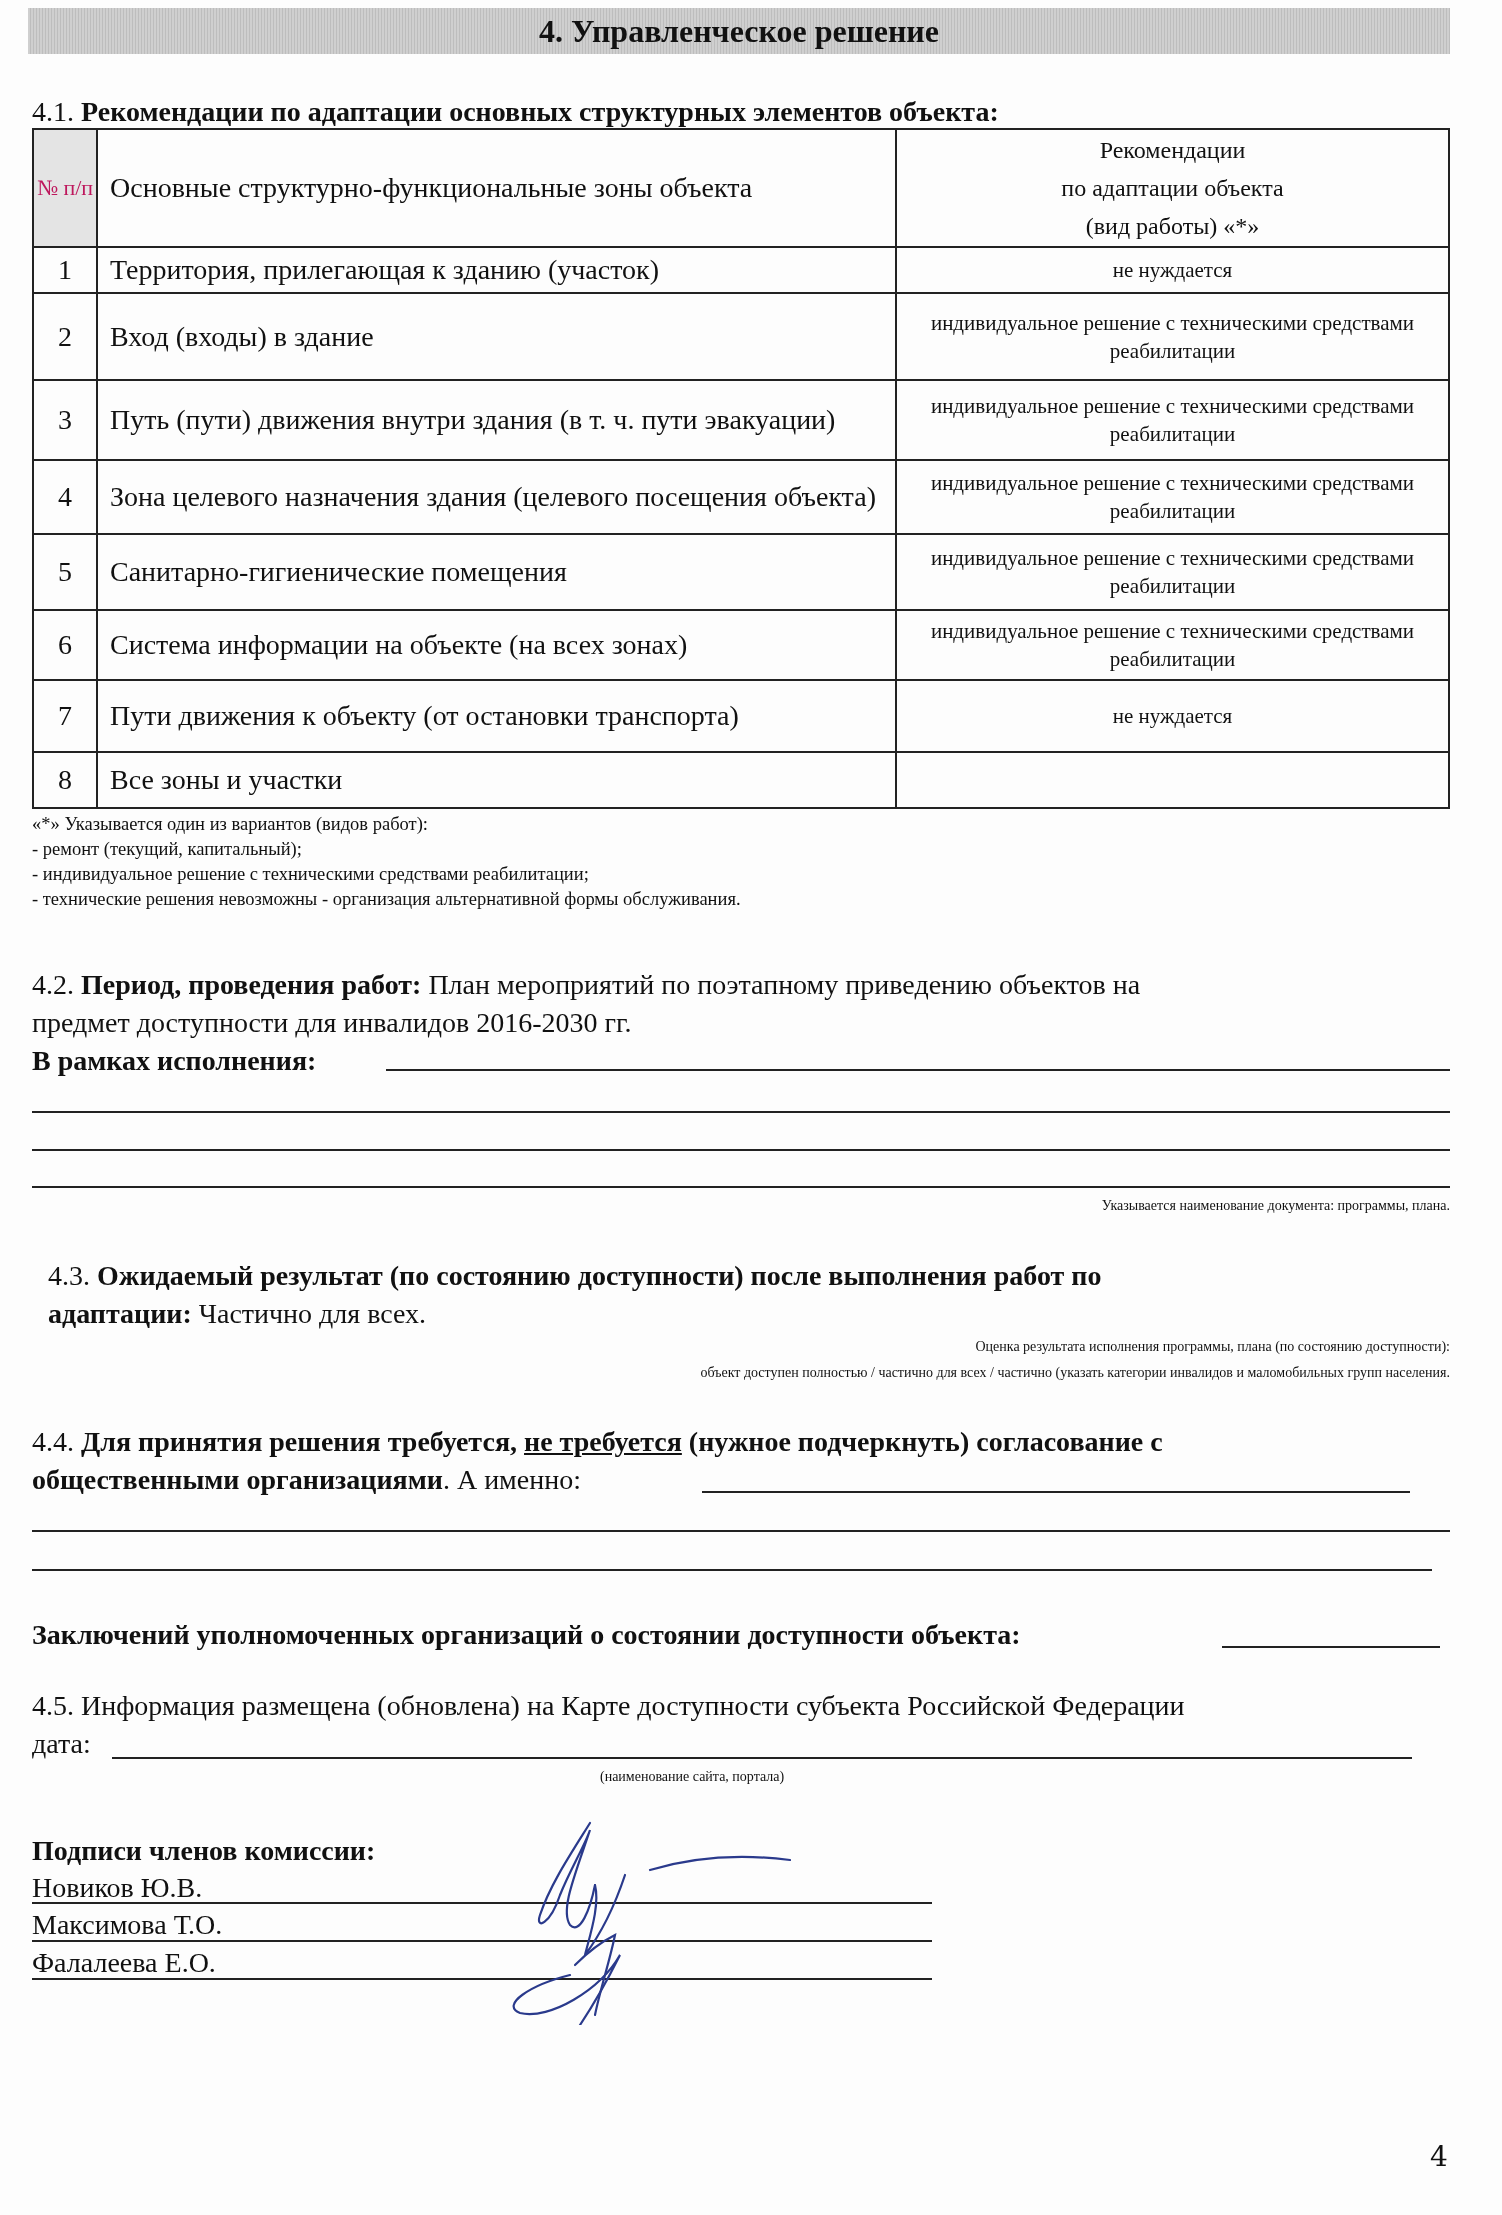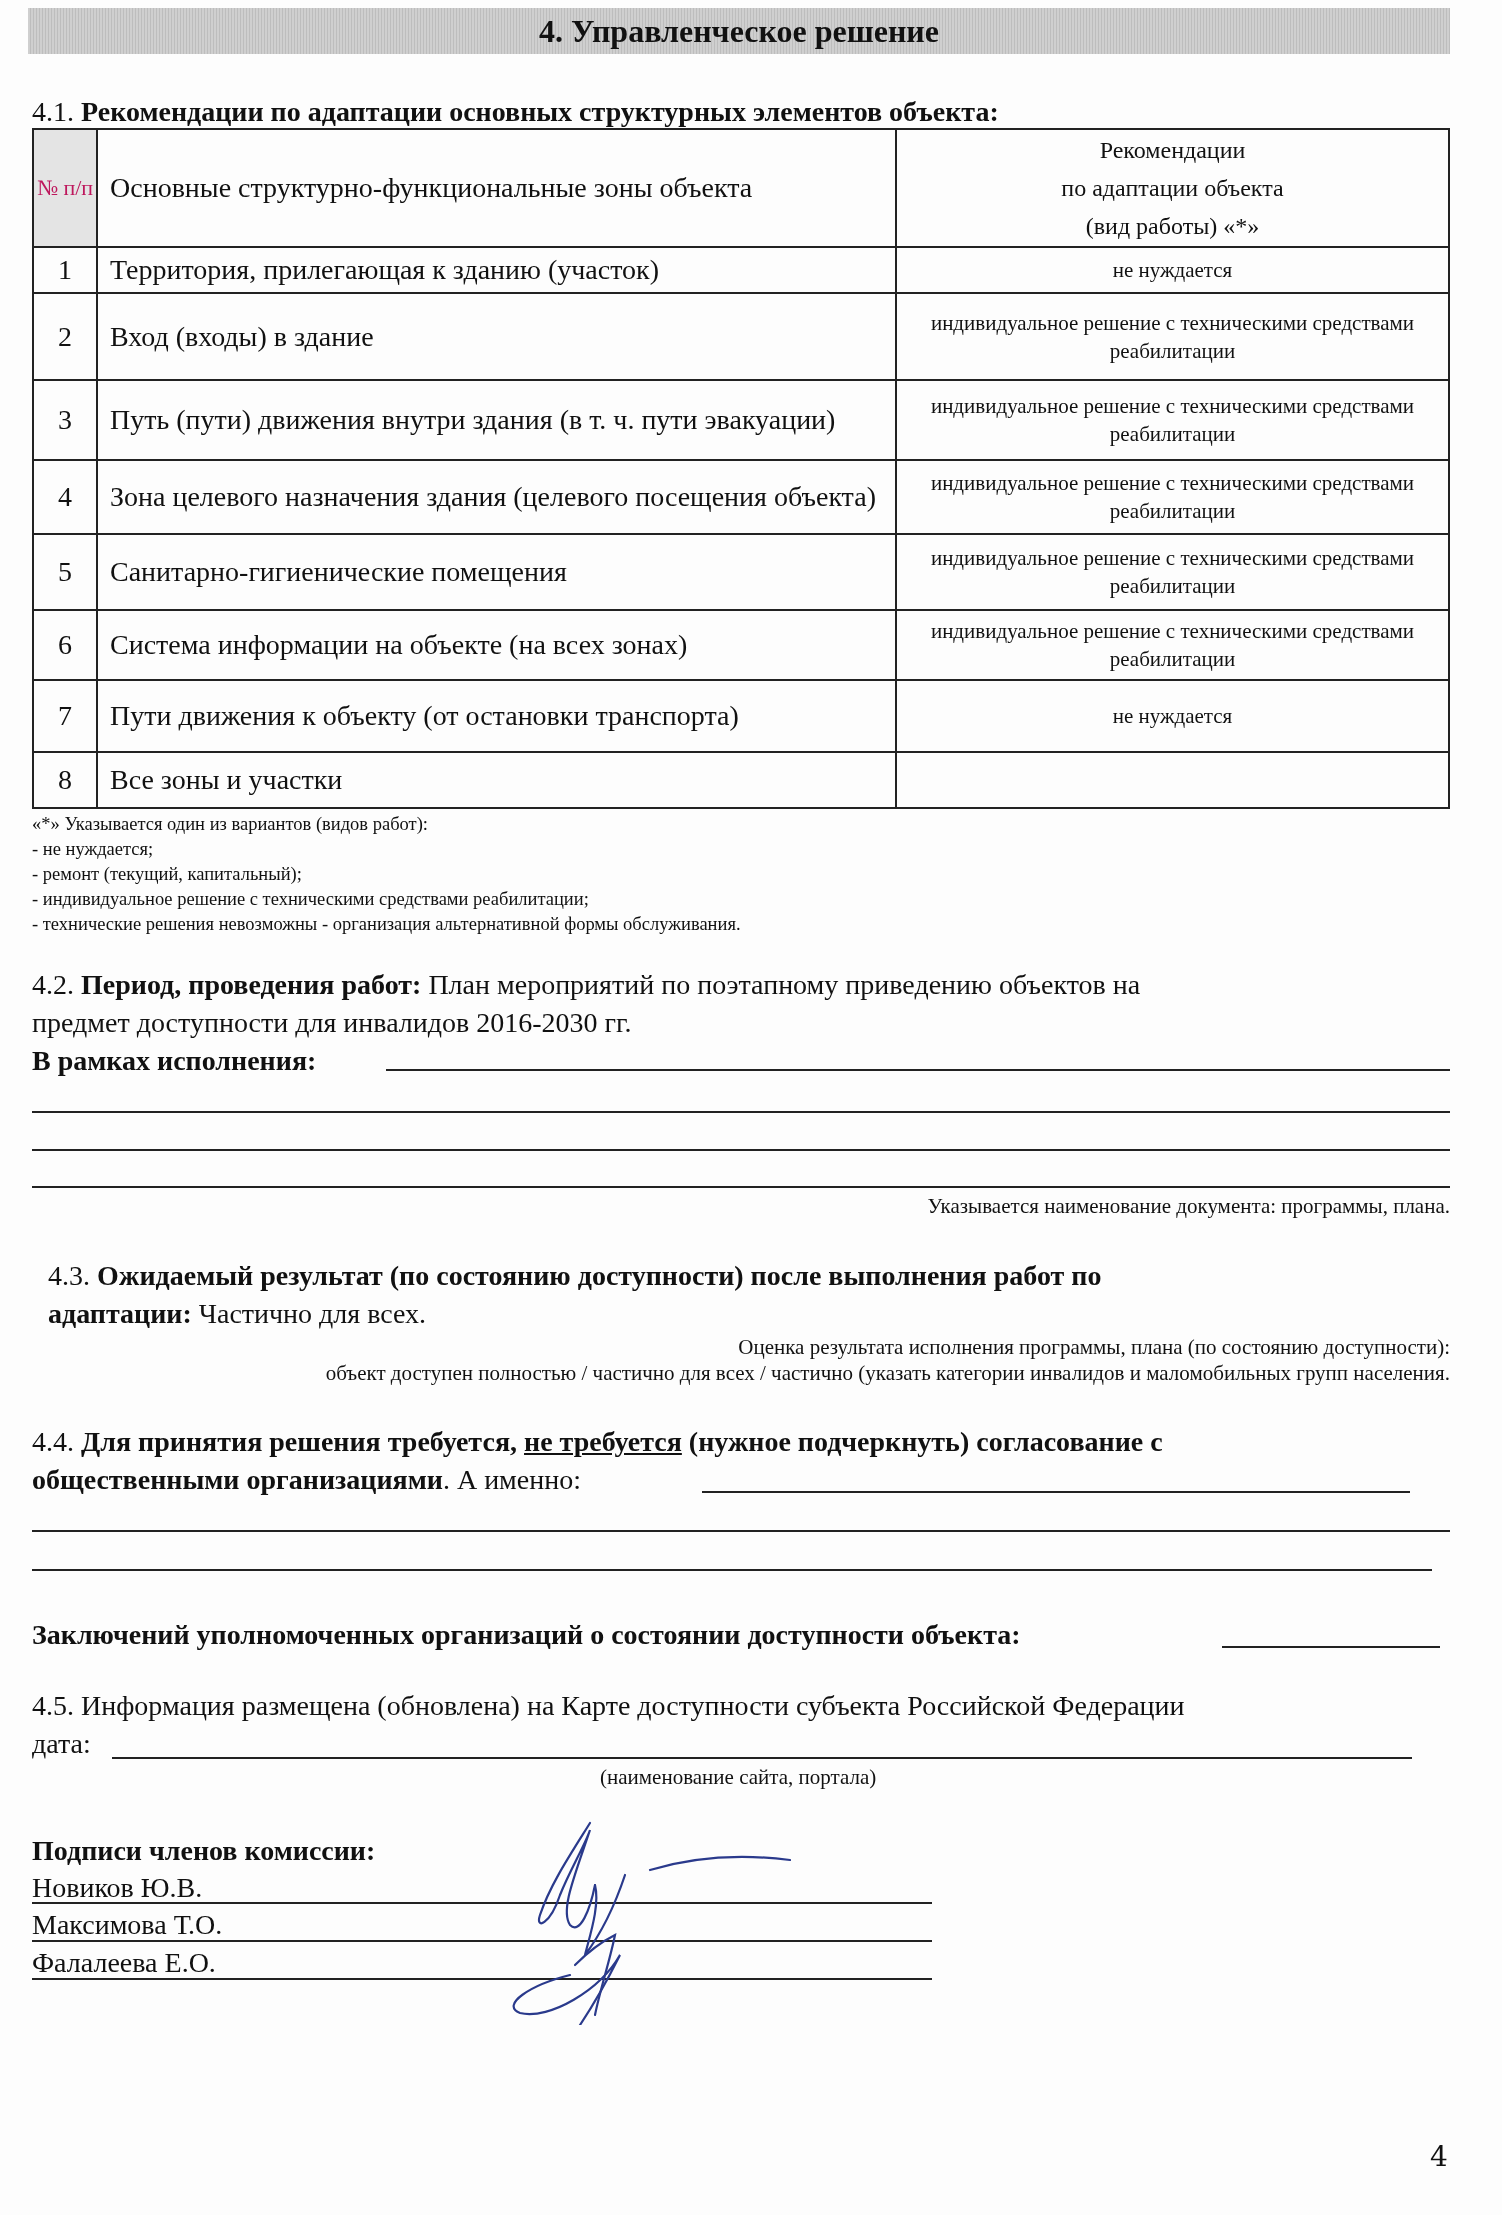--- a/index.html
+++ b/index.html
@@ -27,21 +27,21 @@
     table.rec th { font-weight: normal; }
     .c-num { width: 62px; text-align: center; }
     .c-zone { width: 785px; padding-left: 12px !important; text-align: left; line-height: 36px; }
     .c-rec { text-align: center; font-size: 21px; line-height: 28px; }
     th.c-num { background: #e4e4e4; color: #be185d; font-size: 22px; line-height: 30px; }
     th.c-zone { font-size: 28px; }
     th.c-rec { font-size: 24px; line-height: 38px; }
     .footnote { position: absolute; left: 32px; top: 812px; font-size: 18.5px; line-height: 25px; }
     .p { position: absolute; font-size: 28px; line-height: 38px; }
     .line { position: absolute; border-bottom: 2px solid #222; height: 0; }
-    .small { position: absolute; font-size: 21px; line-height: 26px; text-align: right; }
+    .small { position: absolute; font-size: 14px; line-height: 26px; text-align: right; }
     .u { text-decoration: underline; }
     .sig-row { position: absolute; left: 32px; font-size: 28px; line-height: 36px; }
     .page-num { position: absolute; left: 1430px; top: 2140px; font-size: 28px; font-family: "DejaVu Serif", serif; }
     svg.signature { position: absolute; left: 400px; top: 1815px; }
   </style>
 </head>
 <body>
 
 <div class="page">
 
@@ -101,21 +101,20 @@
     <tr style="height:56px">
       <td class="c-num">8</td>
       <td class="c-zone">Все зоны и участки</td>
       <td class="c-rec"></td>
     </tr>
   </tbody>
     </table>
 
   <div class="footnote">
     <div>«*» Указывается один из вариантов (видов работ):</div>
-    <div>- не нуждается;</div>
     <div>- ремонт (текущий, капитальный);</div>
     <div>- индивидуальное решение с техническими средствами реабилитации;</div>
     <div>- технические решения невозможны - организация альтернативной формы обслуживания.</div>
   </div>
 
   <div class="p" style="left:32px; top:966px;">
     <span>4.2.</span>
     <b>Период, проведения работ:</b>
     <span>План мероприятий по поэтапному приведению объектов на</span><br>
     <span>предмет доступности для инвалидов 2016-2030 гг.</span><br>

